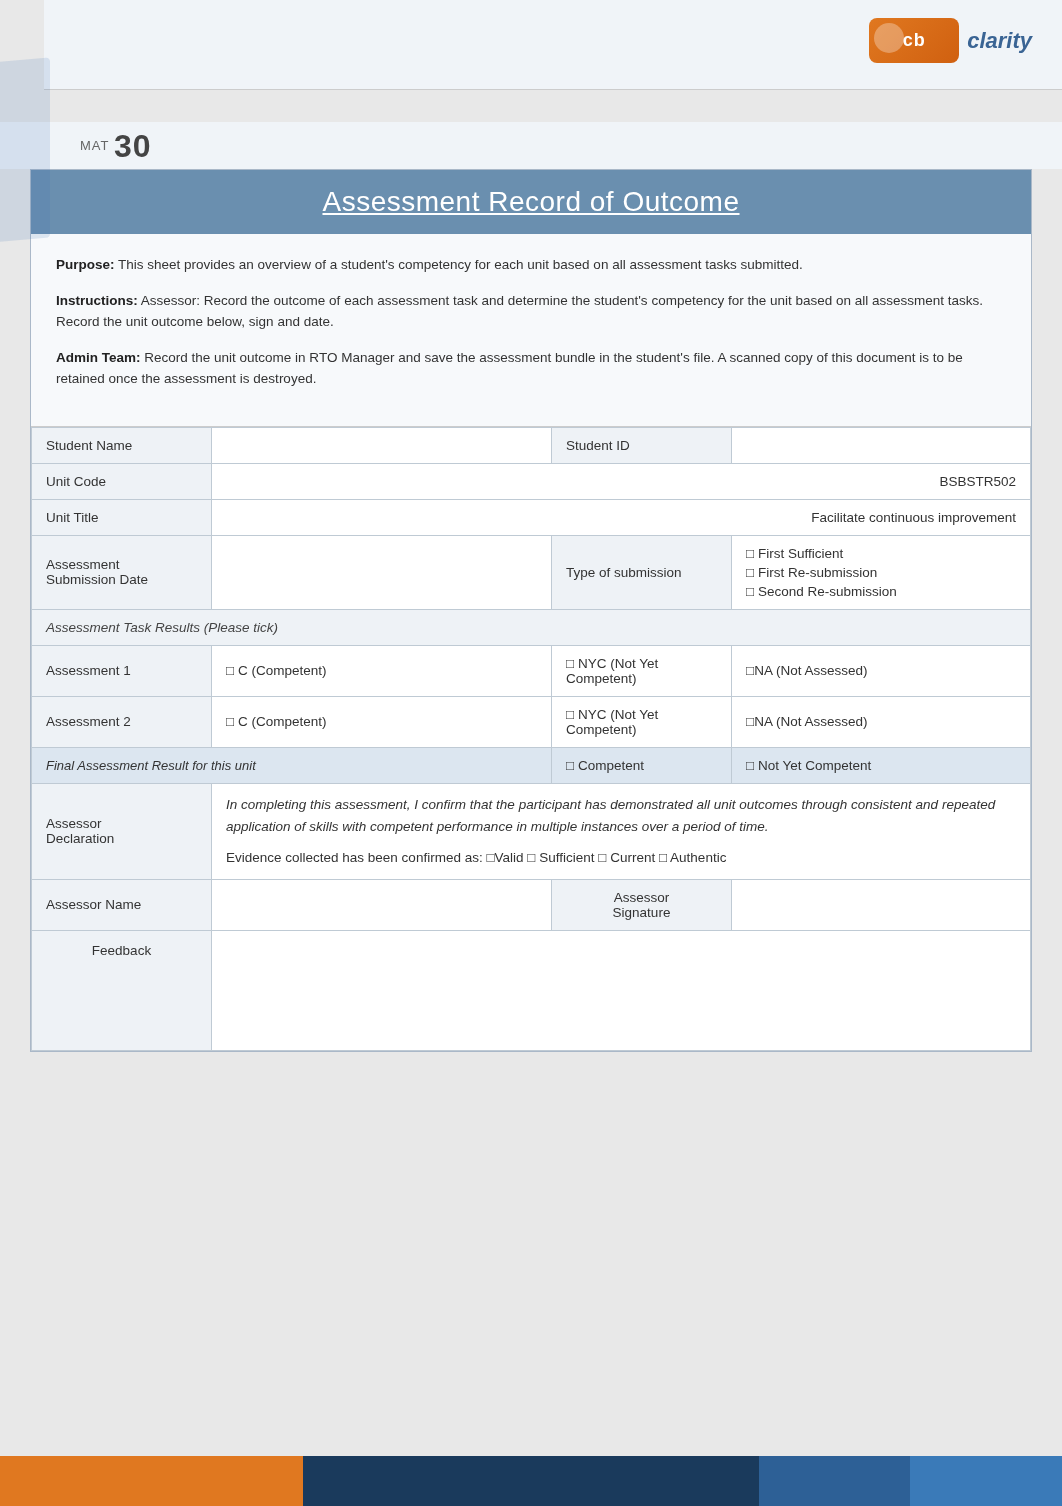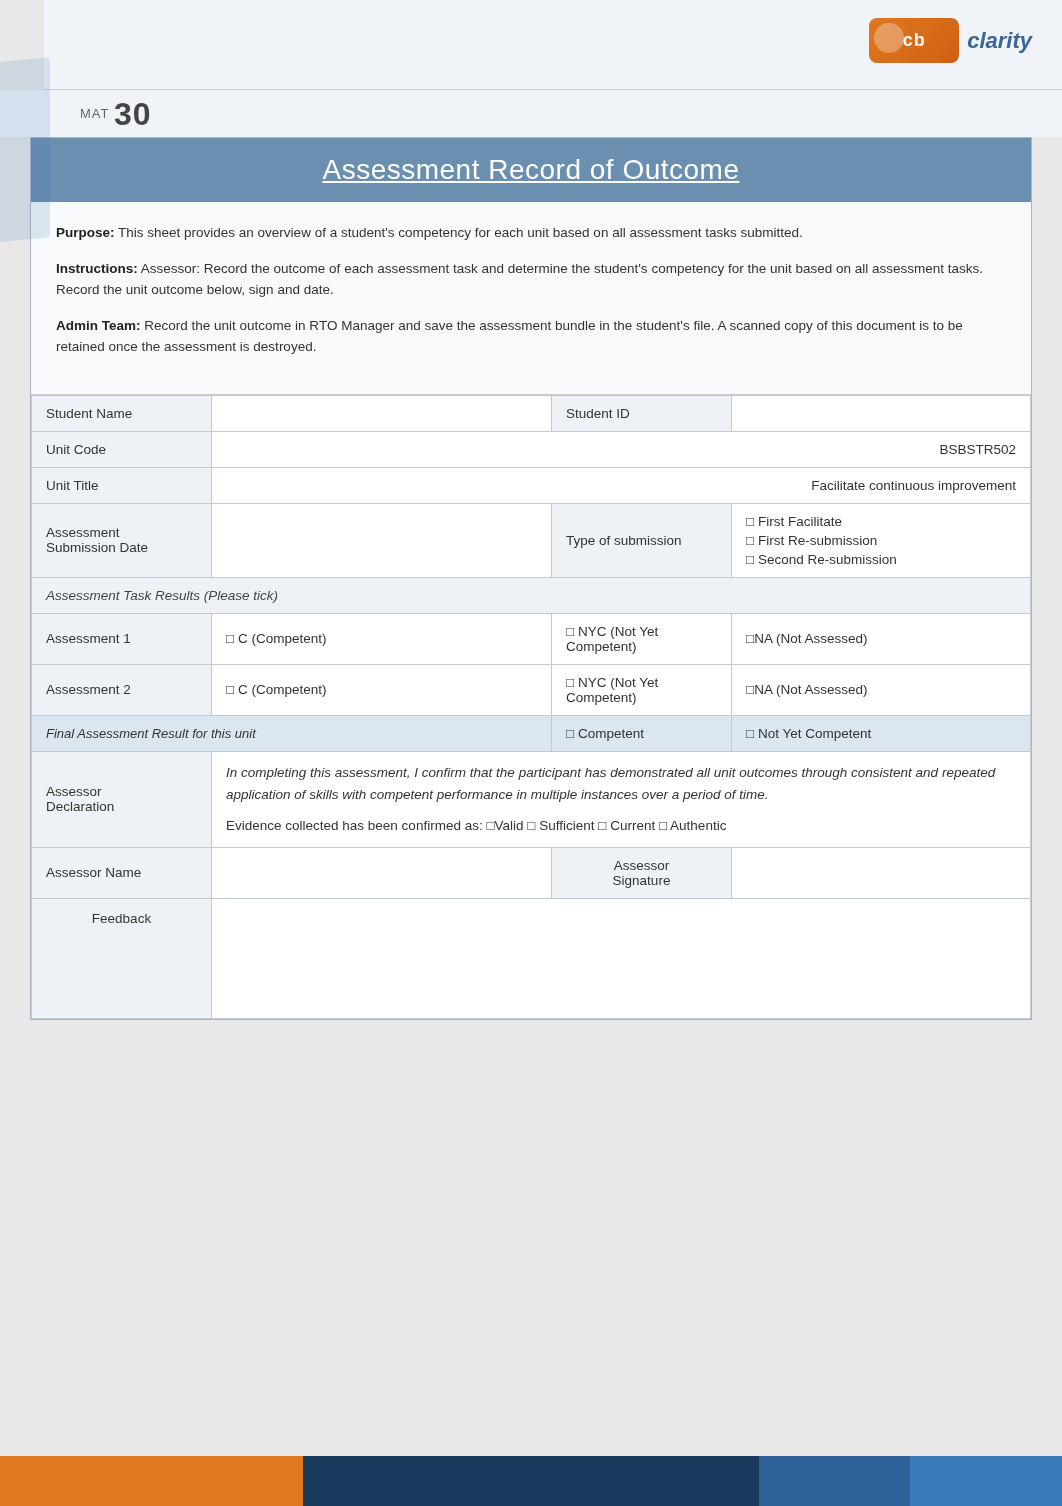--- a/index.html
+++ b/index.html
@@ -80,20 +80,21 @@
       font-style: italic;
     }
 
     
     .mat-label {
       padding: 6px 18px 4px 80px;
       background: #f0f4f8;
       font-size: 13px;
       color: #666;
       letter-spacing: 1px;
+      margin-top: 32px;
     }
 
     .mat-number {
       font-size: 32px;
       font-weight: bold;
       color: #444;
       vertical-align: middle;
     }
 
     
@@ -310,21 +311,21 @@
       <td class="label-cell">Unit Title</td>
       <td class="value-cell" colspan="3">Facilitate continuous improvement</td>
     </tr>
 
     <tr>
       <td class="label-cell" style="white-space:pre-line;">Assessment
 Submission Date</td>
       <td class="value-cell"></td>
       <td class="label-cell">Type of submission</td>
       <td class="checkbox-cell">
-        <div>□ First Facilitate</div>
+        <div>□ First Sufficient</div>
         <div style="margin-top:4px;">□ First Re-submission</div>
         <div style="margin-top:4px;">□ Second Re-submission</div>
       </td>
     </tr>
 
     <tr>
       <td colspan="4" class="section-header-cell">Assessment Task Results (Please tick)</td>
     </tr>
 
     <tr>

